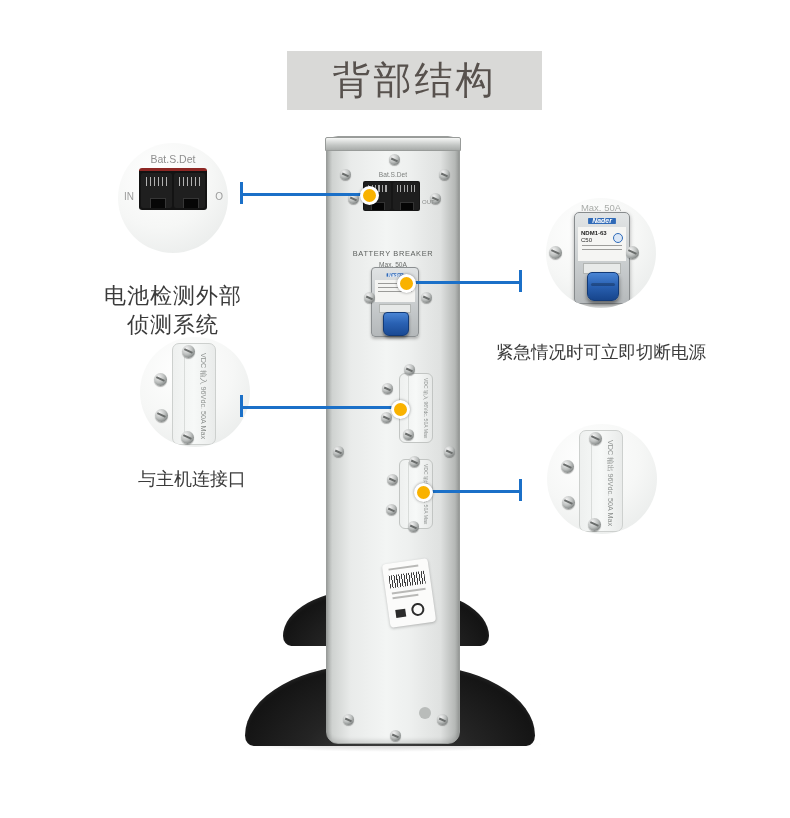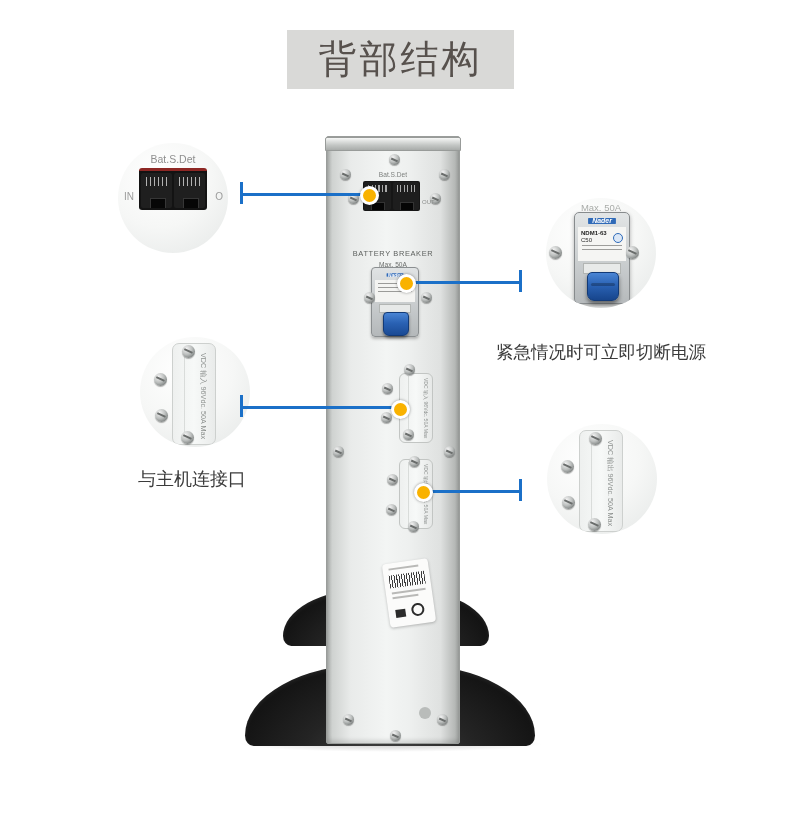--- a/index.html
+++ b/index.html
@@ -2,21 +2,21 @@
 <html><head>
 <meta charset="utf-8">
 <style>
   html,body{margin:0;padding:0;background:#ffffff;}
   .stage{
     position:relative;width:790px;height:818px;background:#ffffff;overflow:hidden;
     font-family:"Liberation Sans",sans-serif;color:#3b3b3b;
   }
   
   .title-box{
-    position:absolute;left:287px;top:30px;width:227px;height:59px;
+    position:absolute;left:287px;top:51px;width:255px;height:59px;
     background:#d9d9d7;display:flex;align-items:center;justify-content:center;
   }
   .title-box span{font-size:38px;letter-spacing:3px;color:#57514d;}
 
   
   .ground-shadow{
     position:absolute;left:238px;top:736px;width:306px;height:16px;z-index:0;
     background:radial-gradient(ellipse at 50% 50%, rgba(0,0,0,.20), rgba(0,0,0,0) 70%);
   }
   .foot{
@@ -25,21 +25,21 @@
     border-radius:50% 50% 10px 10px / 100% 100% 12px 12px;
     box-shadow:inset 0 2px 4px rgba(255,255,255,.07);
   }
   .foot-rear{left:283px;top:589px;width:206px;height:57px;}
   .foot-front{left:245px;top:664px;width:290px;height:82px;}
 
   
   .tower{
     position:absolute;left:326px;top:136px;width:132px;height:606px;z-index:2;
     background:linear-gradient(90deg,#a7aaa8 0%,#cfd2d0 4%,#e9ebea 18%,#f3f5f4 45%,#eef0ef 62%,#dfe1e0 86%,#b5b8b6 97%,#9da09e 100%);
-    border:1px solid #9a9d9b;border-radius:2px;
+    border:1px solid #9a9d9b;border-radius:12px;
     box-shadow:inset 0 -3px 4px rgba(0,0,0,.12);
   }
   .cap{
     position:absolute;left:-2px;right:-2px;top:0;height:12px;
     background:linear-gradient(180deg,#f6f7f6,#c3c6c4 60%,#a9acaa);
     border:1px solid #989b99;border-radius:2px 2px 0 0;
   }
   .screw{
     position:absolute;width:11px;height:11px;border-radius:50%;
     background:radial-gradient(circle at 35% 30%, #f4f4f4, #bcbfbe 45%, #7f8382 78%, #5e6261);
@@ -337,16 +337,20 @@
 
   <div class="bubble bubble4">
     <div class="c-plate"></div>
     <span class="vtext">VDC 输出 96Vdc. 50A Max</span>
     <div class="screw big" style="left:42px;top:8px;"></div>
     <div class="screw big" style="left:14px;top:36px;"></div>
     <div class="screw big" style="left:15px;top:72px;"></div>
     <div class="screw big" style="left:41px;top:94px;"></div>
   </div>
 
+  <div class="cap-battery">
+    <div>电池检测外部</div>
+    <div>侦测系统</div>
+  </div>
   <div class="cap-desc cap-breaker-desc">紧急情况时可立即切断电源</div>
   <div class="cap-desc cap-input-desc">与主机连接口</div>
 
 </div>
 
 </body></html>

